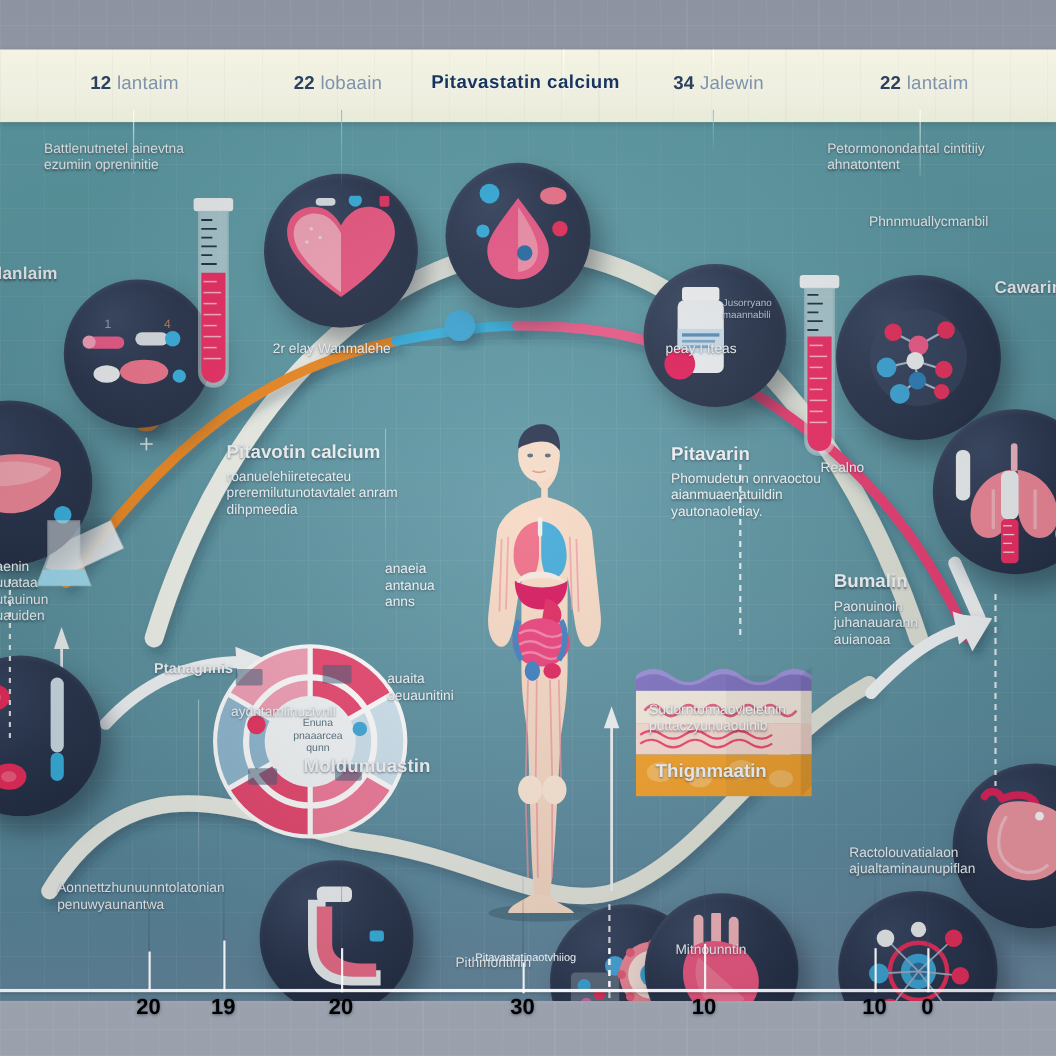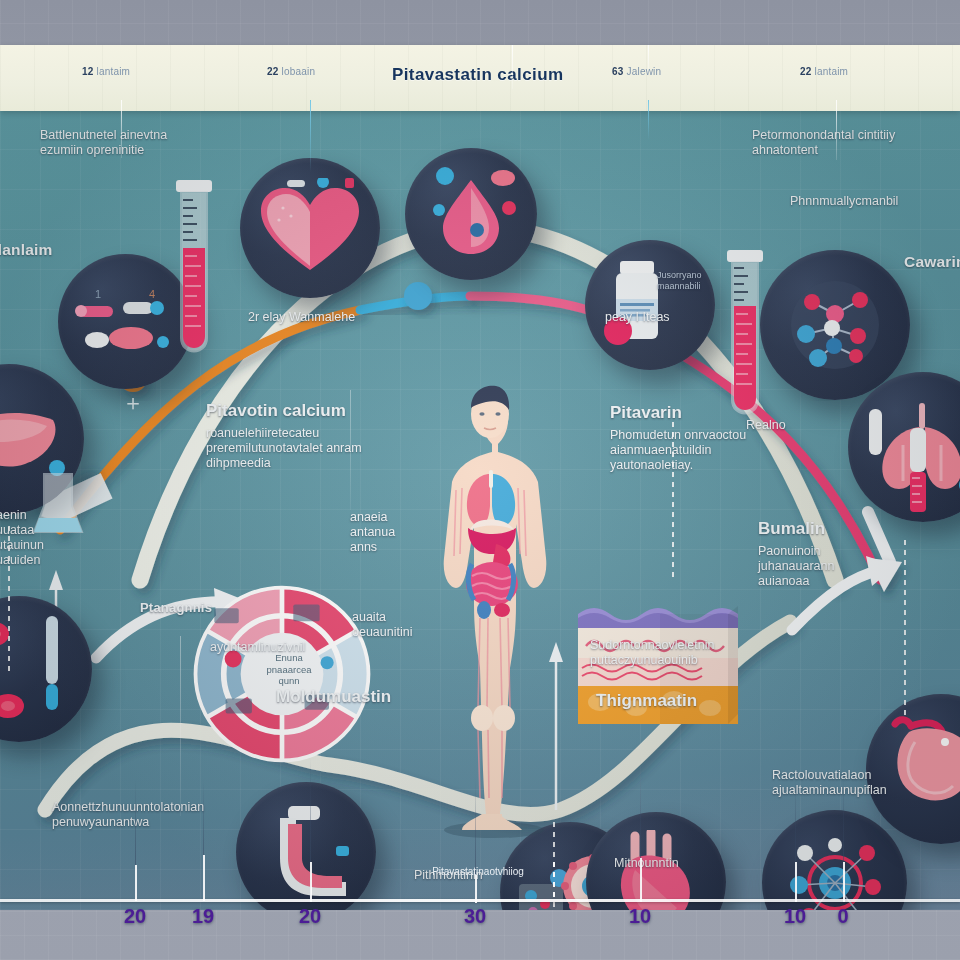--- a/index.html
+++ b/index.html
@@ -43,21 +43,21 @@
     background: linear-gradient(180deg,#f4f3e4 0%, #eeefe0 60%, #e9ebd9 100%);
     box-shadow: 0 2px 6px rgba(0,0,0,0.18);
   }
   .header-band::before{
     content:"";
     position:absolute; inset:0;
     background: repeating-linear-gradient(90deg, rgba(120,130,110,0.05) 0 1px, transparent 1px 34px);
   }
   .hdr-item{
     position:absolute; top:21px;
-    font-size:10px; color:#2d4566; white-space:nowrap;
+    font-size:17px; color:#2d4566; white-space:nowrap;
     letter-spacing:.2px;
     filter: blur(.35px);
   }
   .hdr-item.main{
     font-weight:bold; font-size:17px; color:#17355e;
     letter-spacing:.4px; filter:none;
     text-shadow:0 1px 0 rgba(255,255,255,.5);
   }
   .hdr-item .num{ font-weight:bold; color:#2b4160; }
   .hdr-item .wd{ color:#7e93ab; }
@@ -117,21 +117,21 @@
   .axis-line{
     position:absolute; left:0; top:899px; width:960px; height:3px;
     background:linear-gradient(90deg, rgba(255,255,255,.85), rgba(255,255,255,.95) 50%, rgba(255,255,255,.8));
     box-shadow:0 1px 3px rgba(0,0,0,.25);
   }
   .tick{
     position:absolute; width:2px; background:rgba(255,255,255,.9);
   }
   .tick-lbl{
     position:absolute; top:905px;
-    color:#4c1d95; font-size:20px; font-weight:bold;
+    color:#000000; font-size:20px; font-weight:bold;
     transform:translateX(-50%);
     text-shadow:0 1px 3px rgba(30,45,65,.6);
     filter: blur(.3px);
   }
   .axis-note{
     position:absolute; top:866px;
     color:#e9eef3; font-size:10px;
     transform:translateX(-50%);
     filter: blur(.5px);
     white-space:nowrap;
@@ -683,21 +683,21 @@
     <div class="hdr-item" style="left:82px;">
       <span class="num">12</span>
       <span class="wd">lantaim</span>
     </div>
     <div class="hdr-item" style="left:267px;">
       <span class="num">22</span>
       <span class="wd">lobaain</span>
     </div>
     <div class="hdr-item main" style="left:392px; top:20px;">Pitavastatin calcium</div>
     <div class="hdr-item" style="left:612px;">
-      <span class="num">63</span>
+      <span class="num">34</span>
       <span class="wd">Jalewin</span>
     </div>
     <div class="hdr-item" style="left:800px;">
       <span class="num">22</span>
       <span class="wd">lantaim</span>
     </div>
   </div>
 
   <div class="leader" style="left:121px; top:100px; height:58px;"></div>
   <div class="leader blue" style="left:310px; top:100px; height:72px;"></div>

